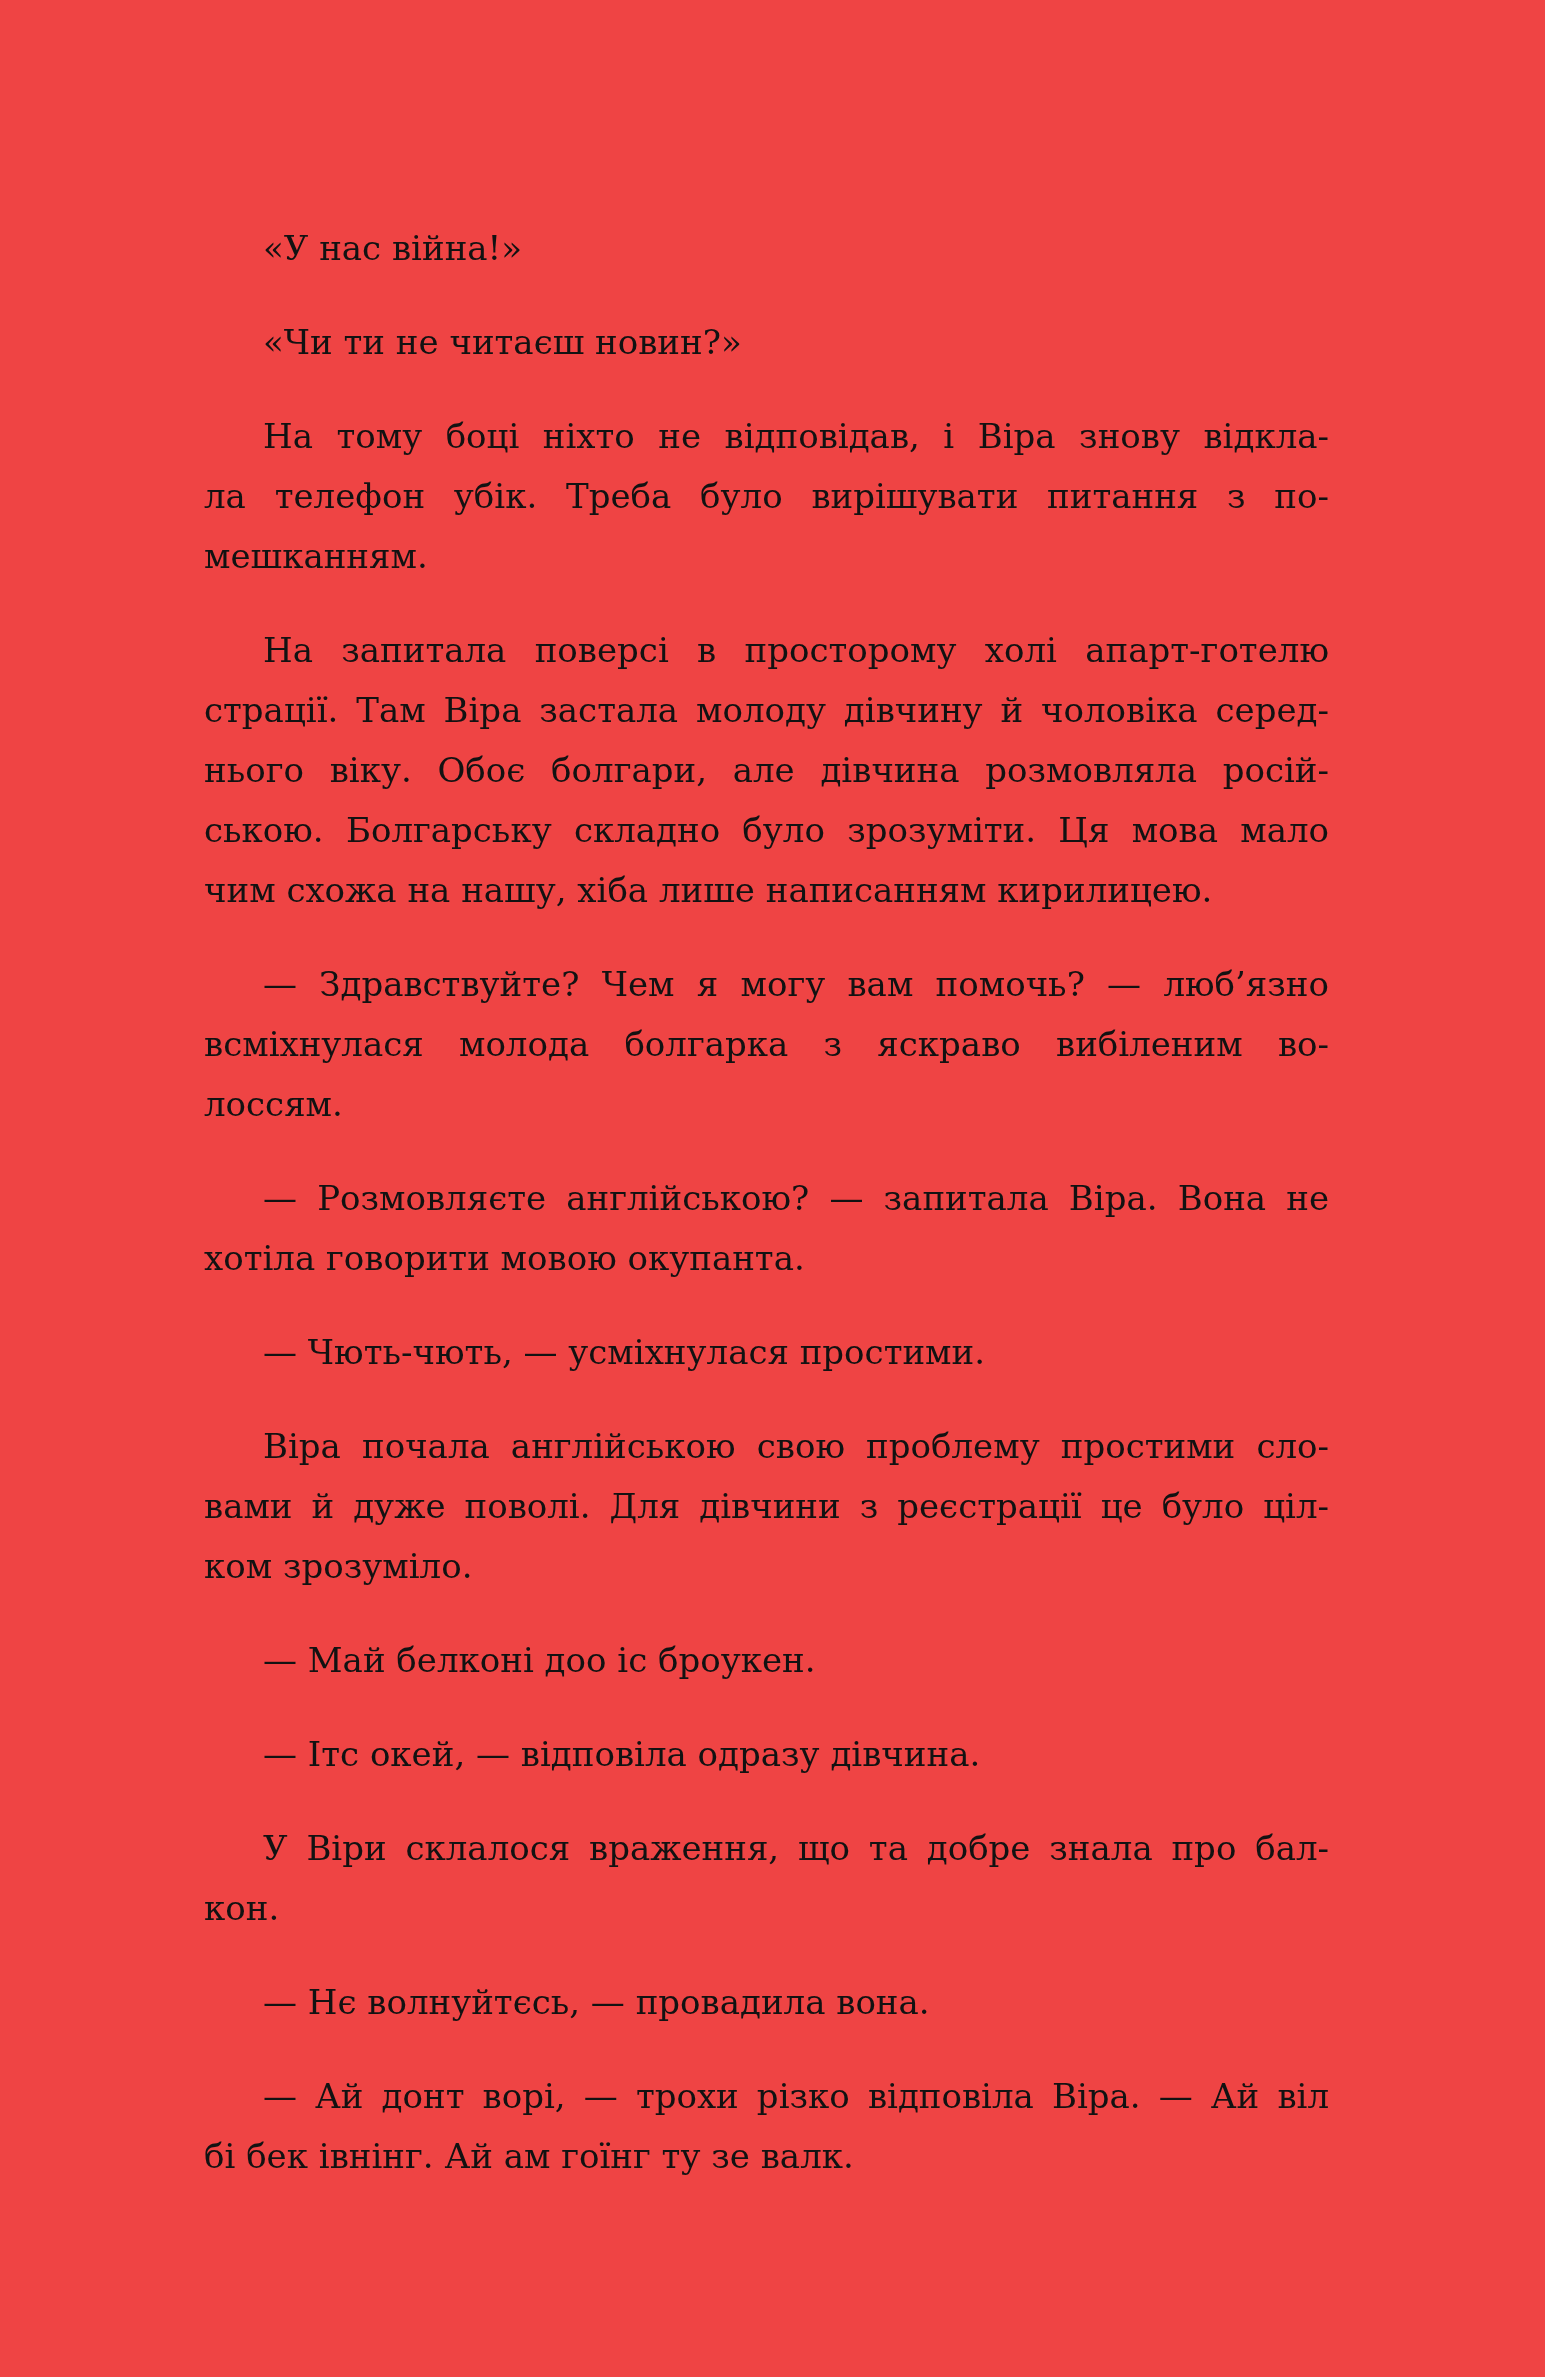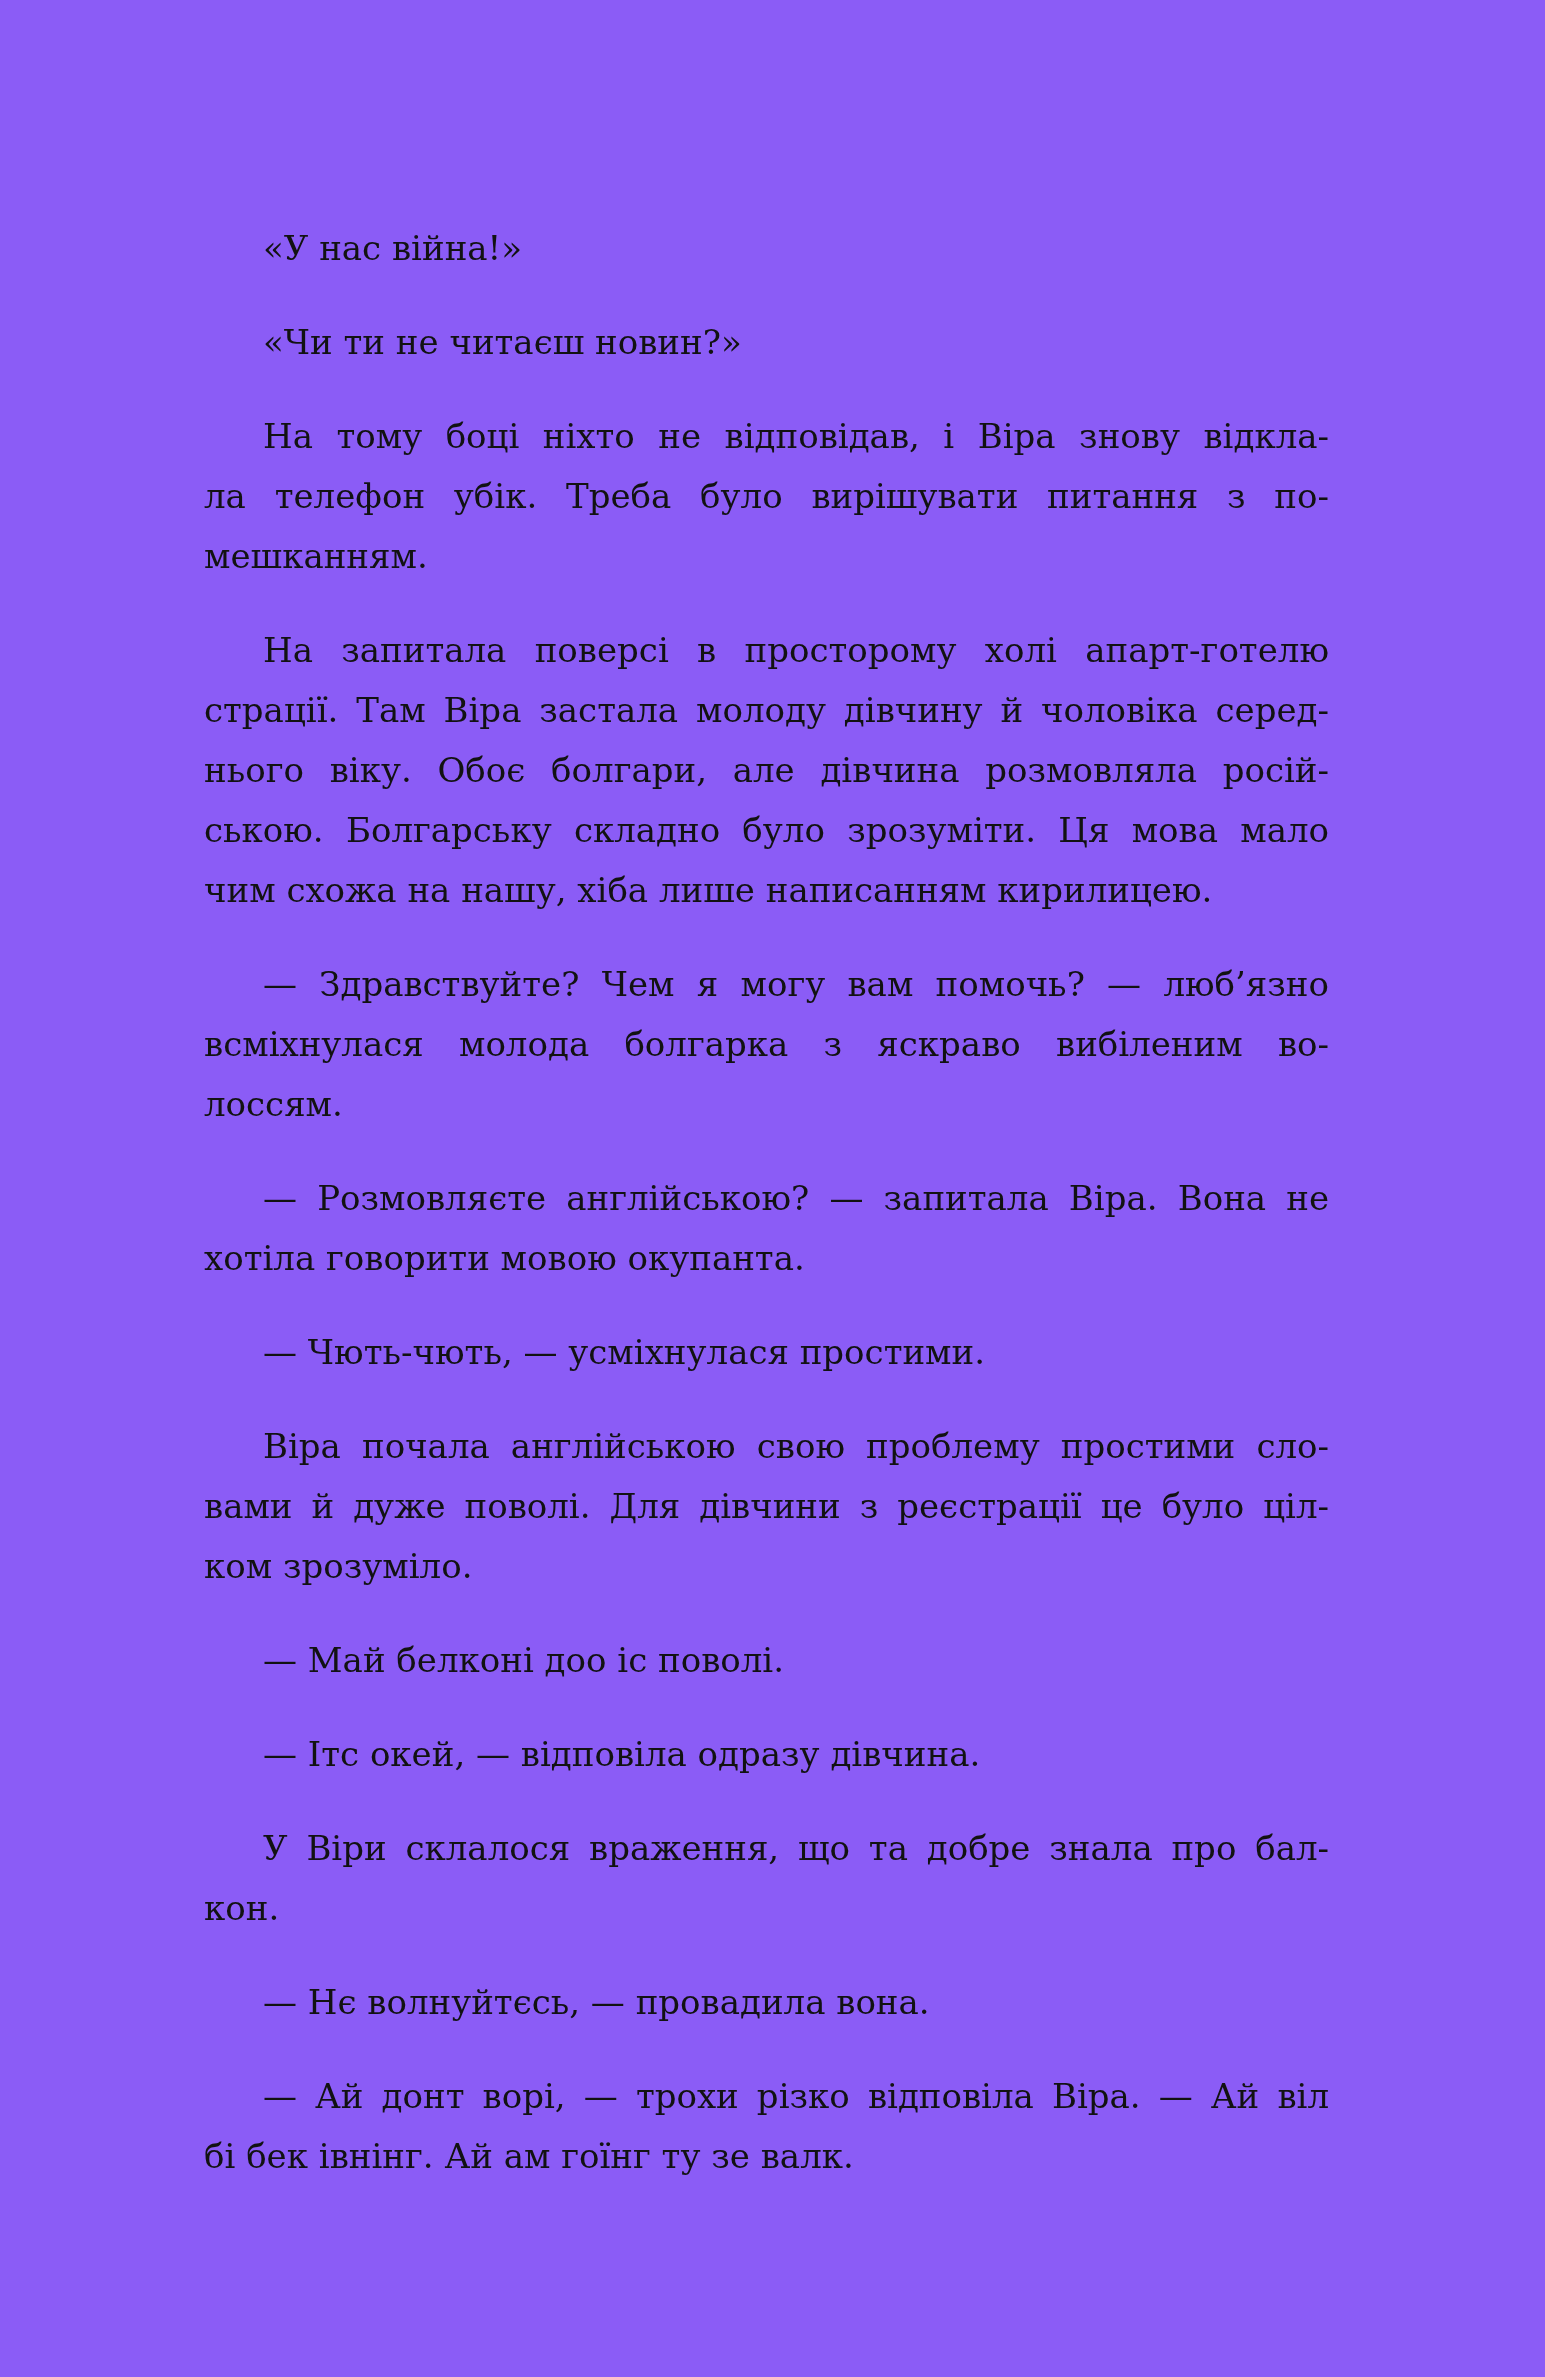--- a/index.html
+++ b/index.html
@@ -4,21 +4,21 @@
 <style>
   html, body {
     margin: 0;
     padding: 0;
     background: #ffffff;
   }
   .page {
     position: relative;
     width: 1545px;
     height: 2377px;
-    background: #8b5cf6;
+    background: #ef4444;
     overflow: hidden;
   }
   .text-block {
     position: absolute;
     left: 204px;
     top: 218px;
     width: 1125px;
     font-family: "DejaVu Serif", "Liberation Serif", serif;
     font-size: 34px;
     line-height: 60px;
@@ -92,21 +92,21 @@
 
     <p class="paragraph">
       </p>
       <div class="line first">Віра почала англійською свою проблему простими сло-</div>
       <div class="line">вами й дуже поволі. Для дівчини з реєстрації це було ціл-</div>
       <div class="line last">ком зрозуміло.</div>
     <p></p>
 
     <p class="paragraph">
       </p>
-      <div class="line first last">— Май белконі доо іс поволі.</div>
+      <div class="line first last">— Май белконі доо іс броукен.</div>
     <p></p>
 
     <p class="paragraph">
       </p>
       <div class="line first last">— Ітс окей, — відповіла одразу дівчина.</div>
     <p></p>
 
     <p class="paragraph">
       </p>
       <div class="line first">У Віри склалося враження, що та добре знала про бал-</div>

